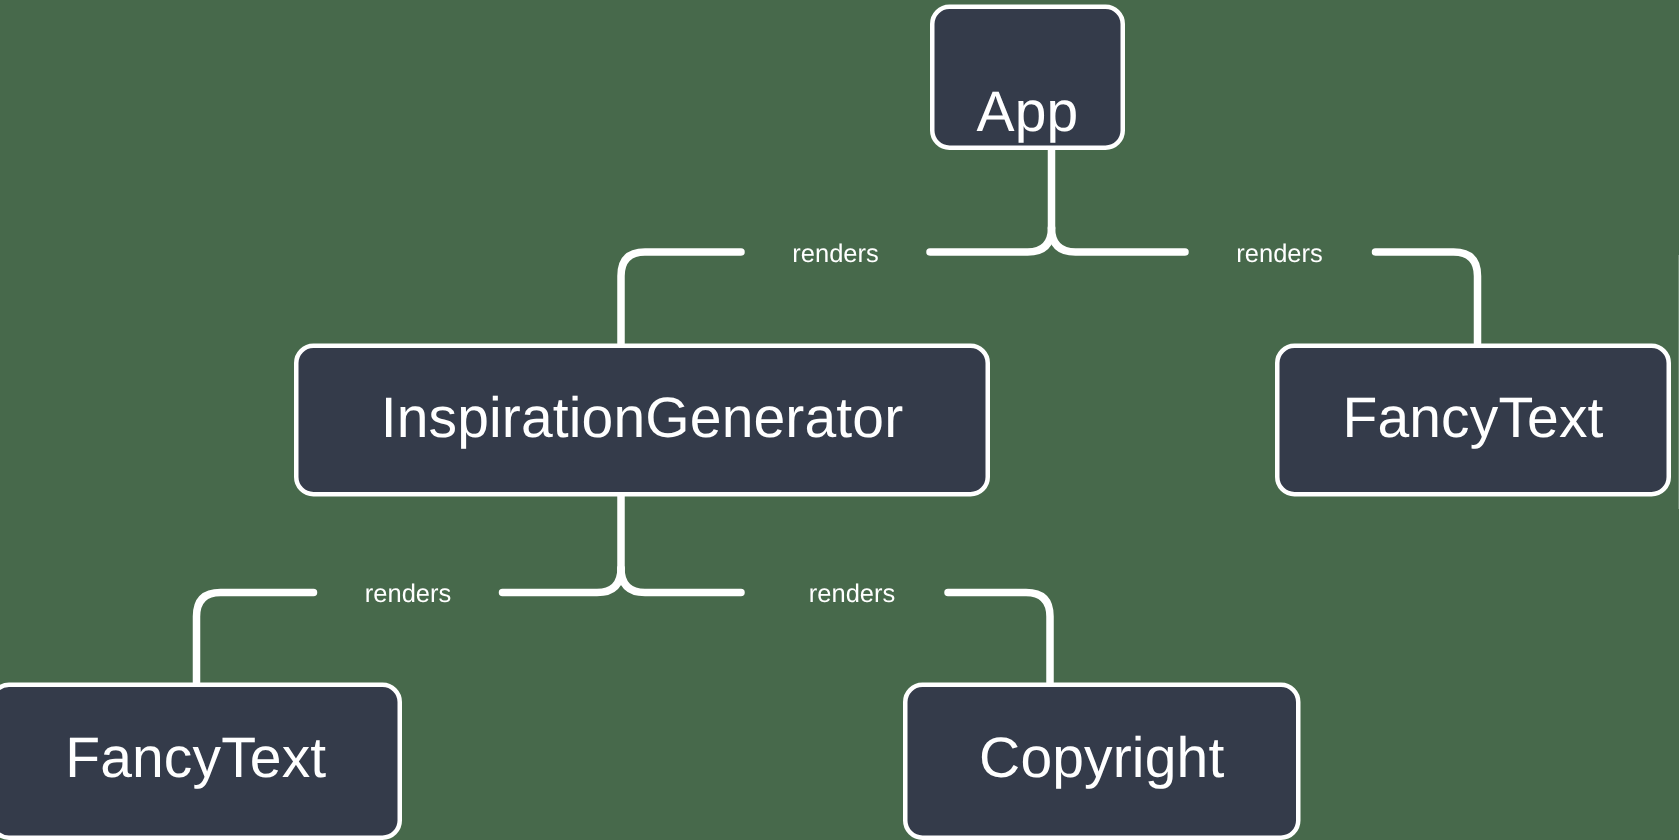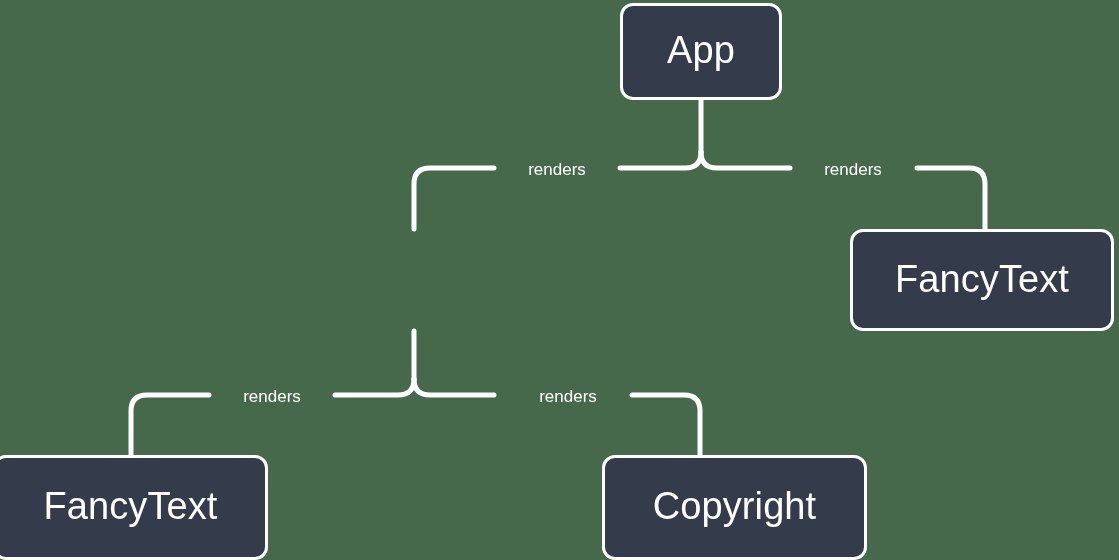--- a/index.html
+++ b/index.html
@@ -50,21 +50,21 @@
     position: absolute;
     color: #ffffff;
     font-size: 17px;
     font-weight: 500;
     line-height: 1;
     white-space: nowrap;
     transform: translate(-50%, -50%);
   }
 
   
-  #node-app          { left: 620px; top: 3px;   width: 162px; height: 97px;  }
+  #node-app          { left: 620px; top: 3px;   width: 130px; height: 97px; align-items: flex-end;  }
   #node-inspiration  { left: 196px; top: 229px; width: 464px; height: 102px; }
   #node-fancytext-right { left: 850px; top: 229px; width: 264px; height: 102px; }
   #node-fancytext-bottom { left: -7px; top: 455px; width: 275px; height: 105px; }
   #node-copyright    { left: 602px; top: 455px; width: 265px; height: 105px; }
 
   
   #edge-label-app-inspiration   { left: 557px; top: 169px; }
   #edge-label-app-fancytext     { left: 853px; top: 169px; }
   #edge-label-ig-fancytext      { left: 272px; top: 396px; }
   #edge-label-ig-copyright      { left: 568px; top: 396px; }
@@ -88,20 +88,23 @@
       <path d="M 414,379 Q 414,395 398,395 L 335,395 M 209,395 L 147,395 Q 131,395 131,411 L 131,455"></path>
 
       <path d="M 414,379 Q 414,395 430,395 L 494,395 M 632,395 L 684,395 Q 700,395 700,411 L 700,455"></path>
     </g>
   </svg>
 
   <div class="node" id="node-app">
     <span class="node-label">App</span>
   </div>
 
+  <div class="node" id="node-inspiration">
+    <span class="node-label">InspirationGenerator</span>
+  </div>
 
   <div class="node" id="node-fancytext-right">
     <span class="node-label">FancyText</span>
   </div>
 
   <div class="node" id="node-fancytext-bottom">
     <span class="node-label">FancyText</span>
   </div>
 
   <div class="node" id="node-copyright">

